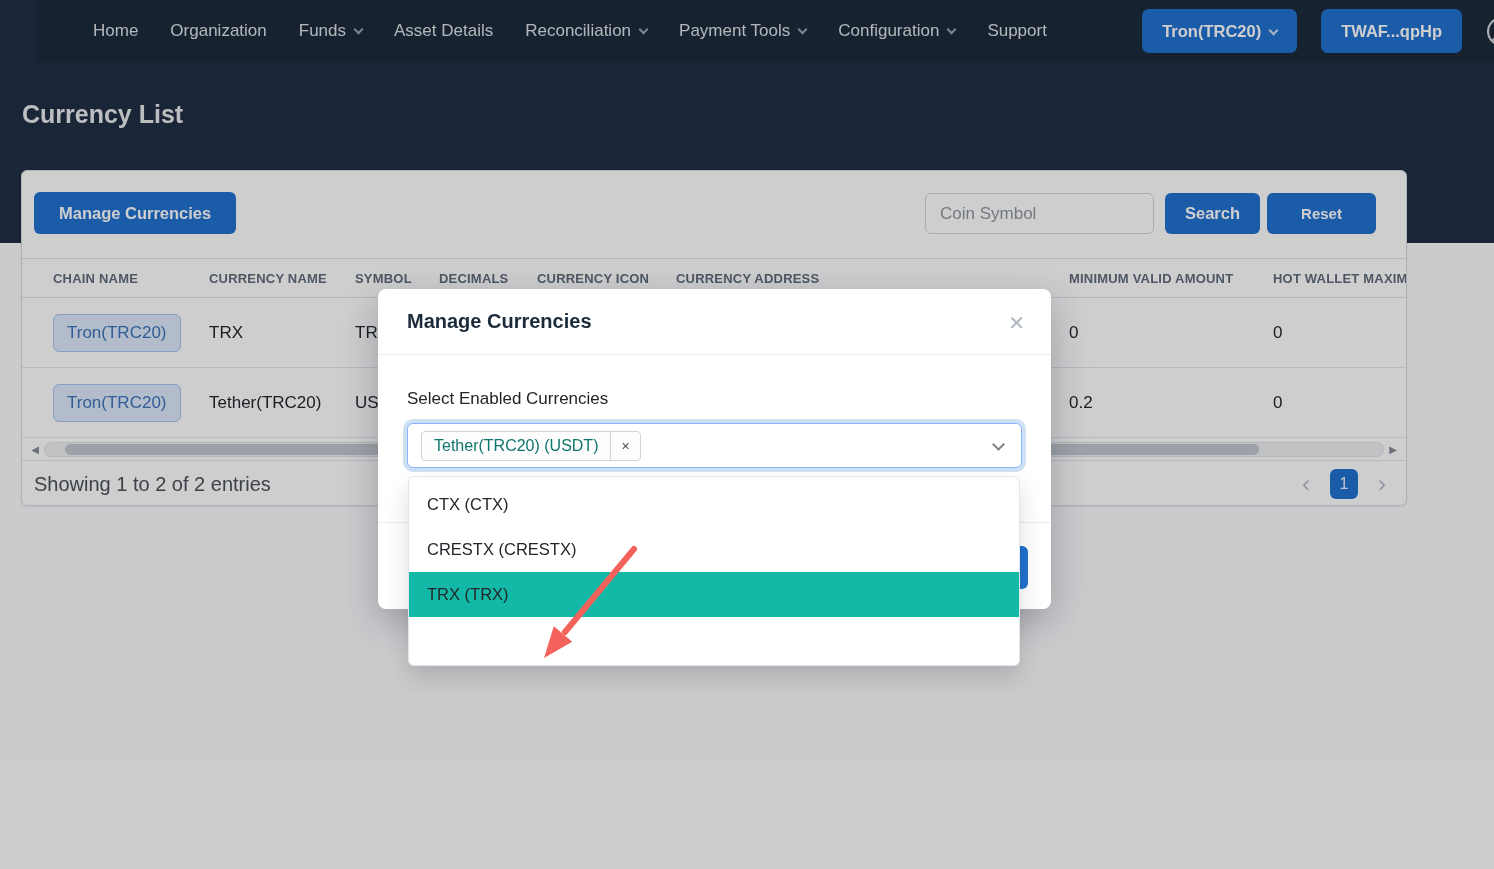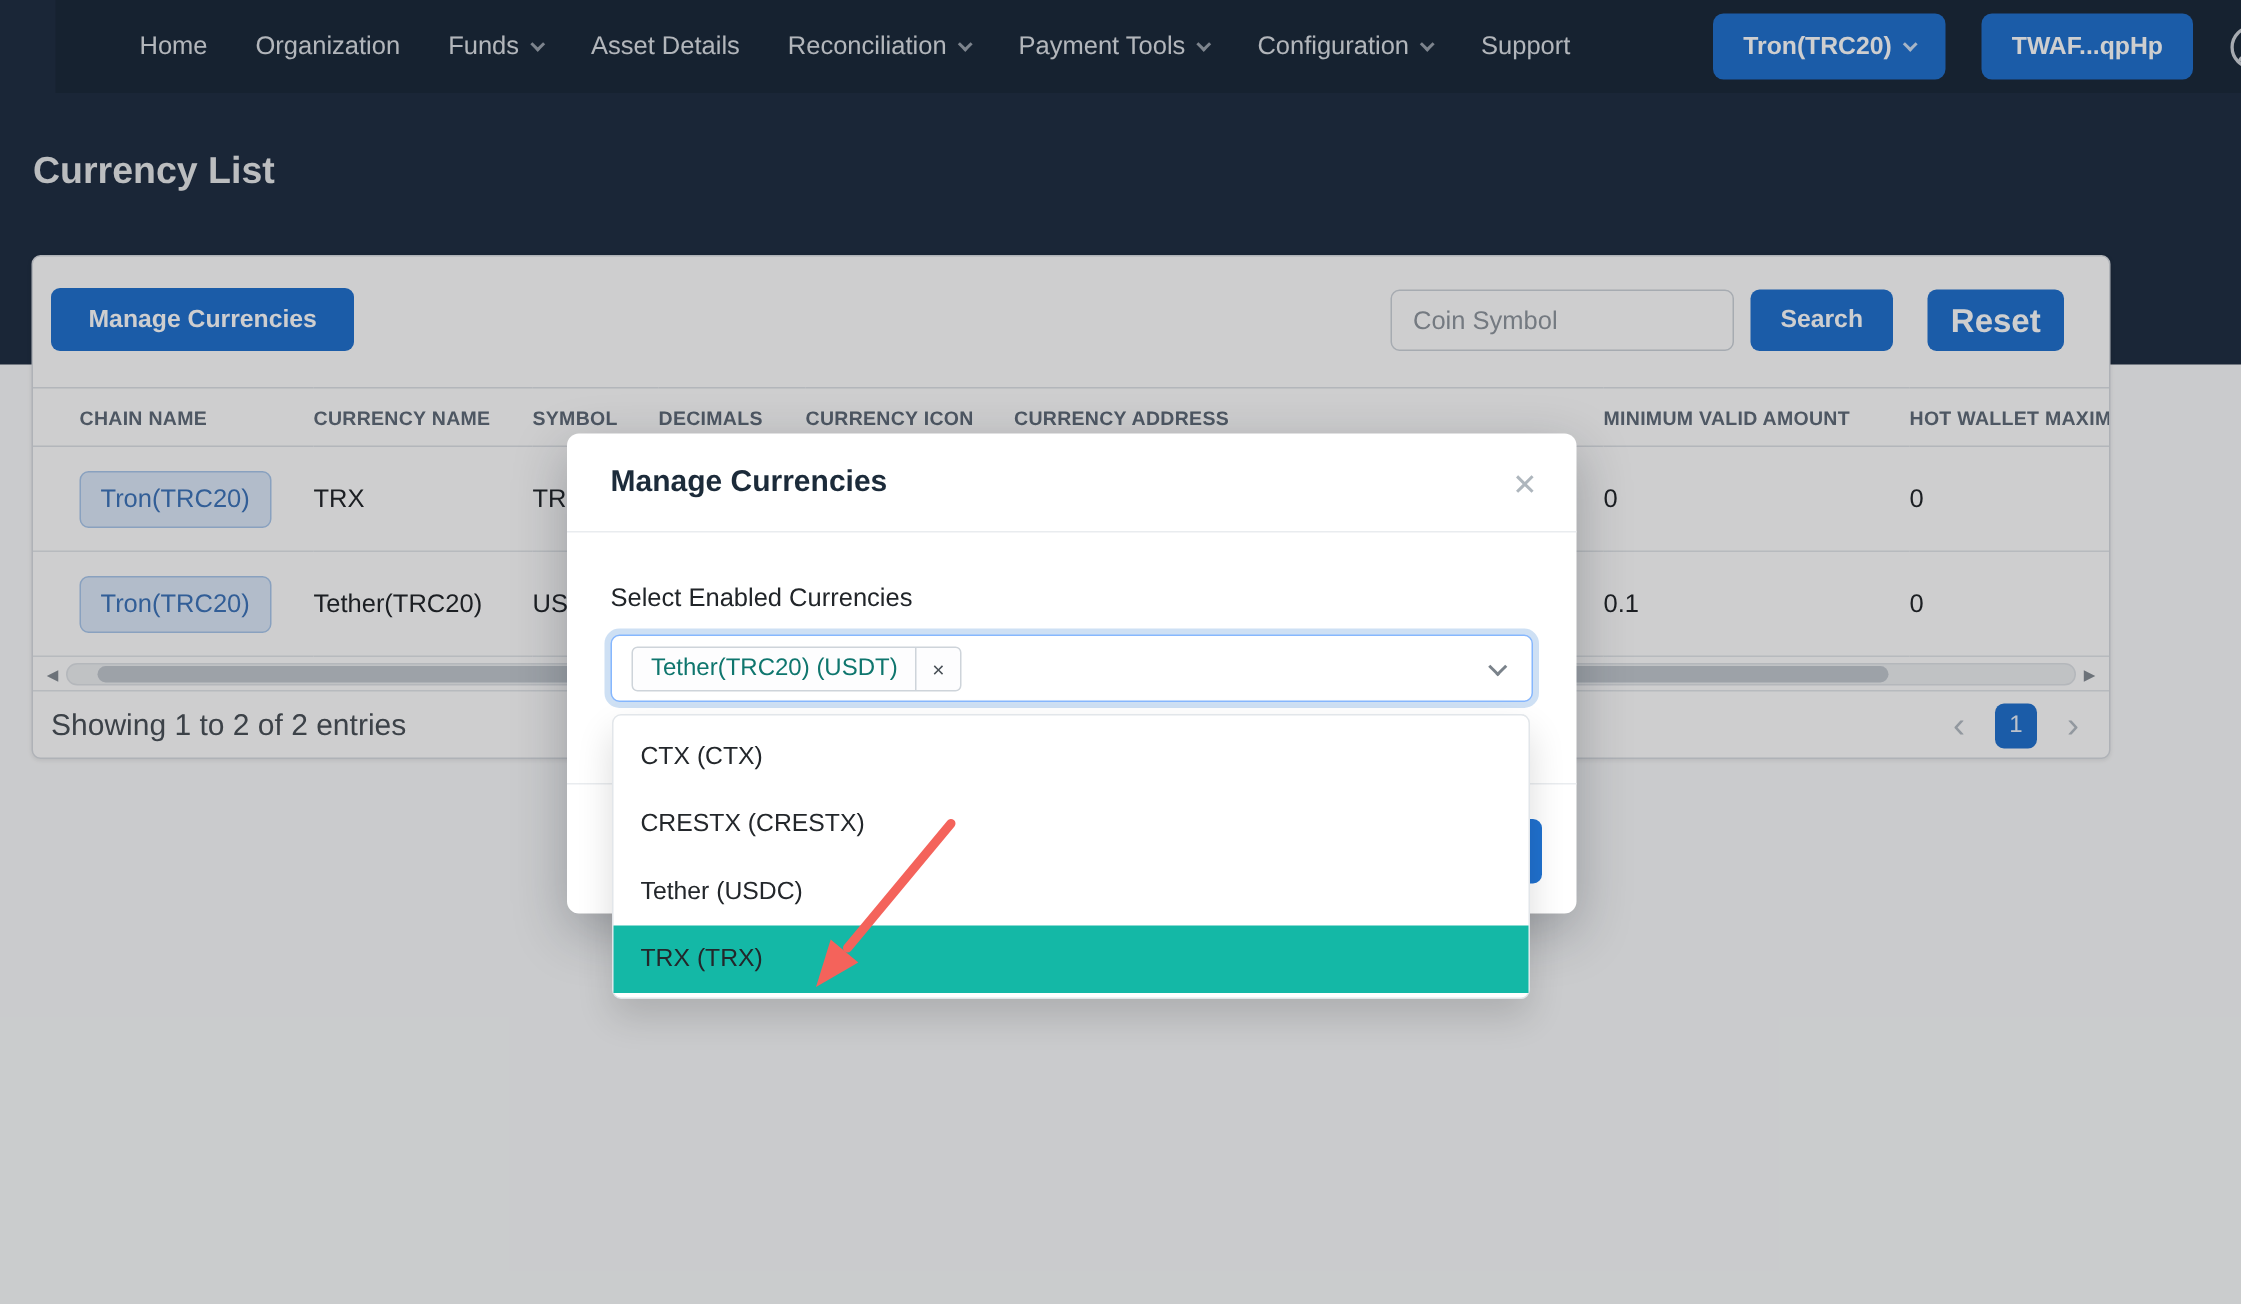--- a/index.html
+++ b/index.html
@@ -30,21 +30,21 @@
           border:1px solid #d9dde2; border-radius:6px; box-shadow:0 1px 3px rgba(0,0,0,.08); overflow:hidden; }
   .toolbar { position:absolute; left:0; top:0; width:100%; height:87px; }
   .btn { font-family:inherit; border:none; border-radius:6px; background:#2071cf; color:#fff;
          font-weight:700; cursor:pointer; }
   .manage-btn { position:absolute; left:12px; top:21px; height:42px; padding:0 25px; font-size:16.5px; }
   .toolbar-right { position:absolute; right:30px; top:22px; display:flex; align-items:center; }
   .coin-input { width:229px; height:41px; border:1px solid #ced4da; border-radius:6px; padding:0 14px;
                 font-size:17px; font-family:inherit; color:#14532d; background:#fff; }
   .coin-input::placeholder { color:#8f969e; }
   .search-btn { width:95px; height:41px; margin-left:11px; font-size:16.5px; }
-  .reset-btn { width:91px; height:41px; margin-left:23px; font-size:22px; }
+  .reset-btn { width:109px; height:41px; margin-left:7px; font-size:15px; }
 
   table { position:absolute; left:0; top:87px; width:100%; border-collapse:collapse; table-layout:fixed; }
   th, td { text-align:left; padding:0; white-space:nowrap; overflow:hidden; }
   thead th { height:39px; font-size:13px; font-weight:700; letter-spacing:.2px; color:#5f6b78;
              border-top:1px solid #dee2e6; border-bottom:1px solid #dee2e6; }
   tbody td { height:70px; font-size:17px; color:#212529; border-bottom:1px solid #e3e7ea; }
   .c0 { padding-left:31px; }
   .badge { display:inline-block; background:#dce9f9; border:1px solid #a9c7ec; color:#3c73b9;
            padding:8px 13px; border-radius:6px; font-size:17px; cursor:pointer; }
 
@@ -171,21 +171,21 @@
           <td>0</td>
           <td>0</td>
         </tr>
         <tr>
           <td class="c0"><span class="badge">Tron(TRC20)</span></td>
           <td>Tether(TRC20)</td>
           <td>USDT</td>
           <td></td>
           <td></td>
           <td></td>
-          <td>0.1</td>
+          <td>0.2</td>
           <td>0</td>
         </tr>
       </tbody>
     </table>
 
     <div class="hscroll">
       <span class="sb-arrow">◀</span>
       <div class="sb-track">
         <div class="sb-thumb"></div>
       </div>
@@ -220,21 +220,20 @@
       </div>
     </div>
     <div class="modal-footer">
       <button class="btn submit-btn"></button>
     </div>
   </div>
 
   <div class="dropdown">
     <div class="dd-item">CTX (CTX)</div>
     <div class="dd-item">CRESTX (CRESTX)</div>
-    <div class="dd-item">Tether (USDC)</div>
     <div class="dd-item hl">TRX (TRX)</div>
   </div>
 
   <svg class="arrow-svg" width="1494" height="869" viewBox="0 0 1494 869">
     <line x1="634" y1="549" x2="565" y2="632" stroke="#f4635b" stroke-width="6" stroke-linecap="round"></line>
     <polygon points="544,658 553.8,626.3 572.2,641.7" fill="#f4635b"></polygon>
   </svg>
 
 </div>
 

